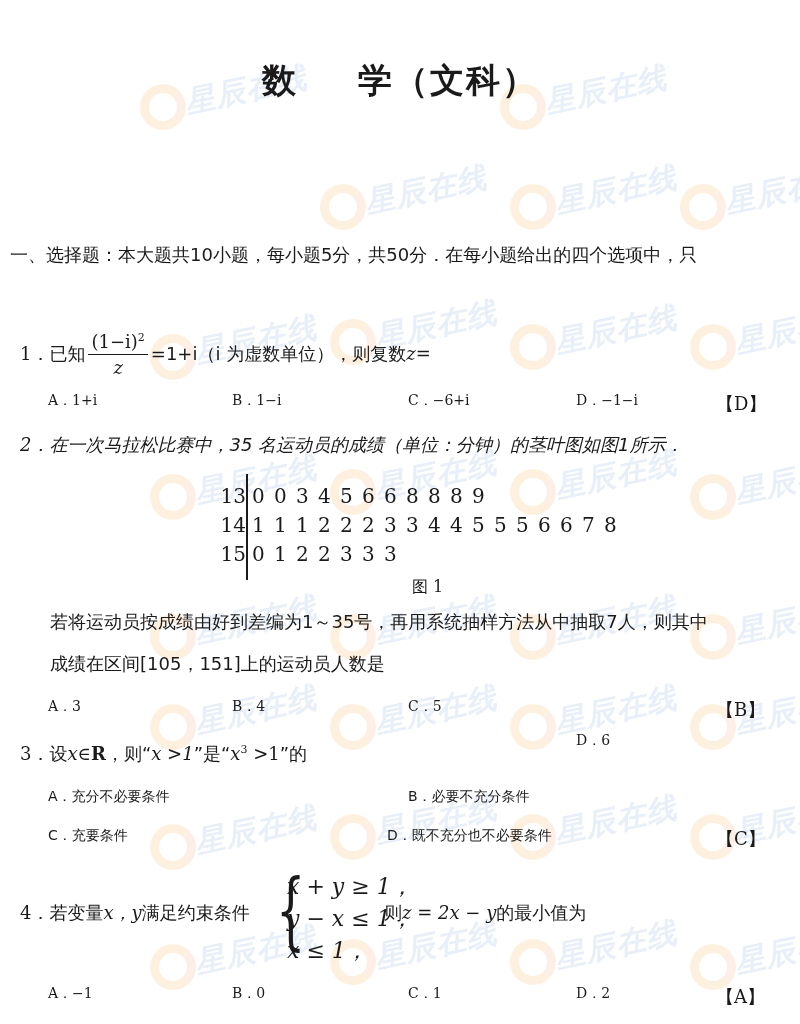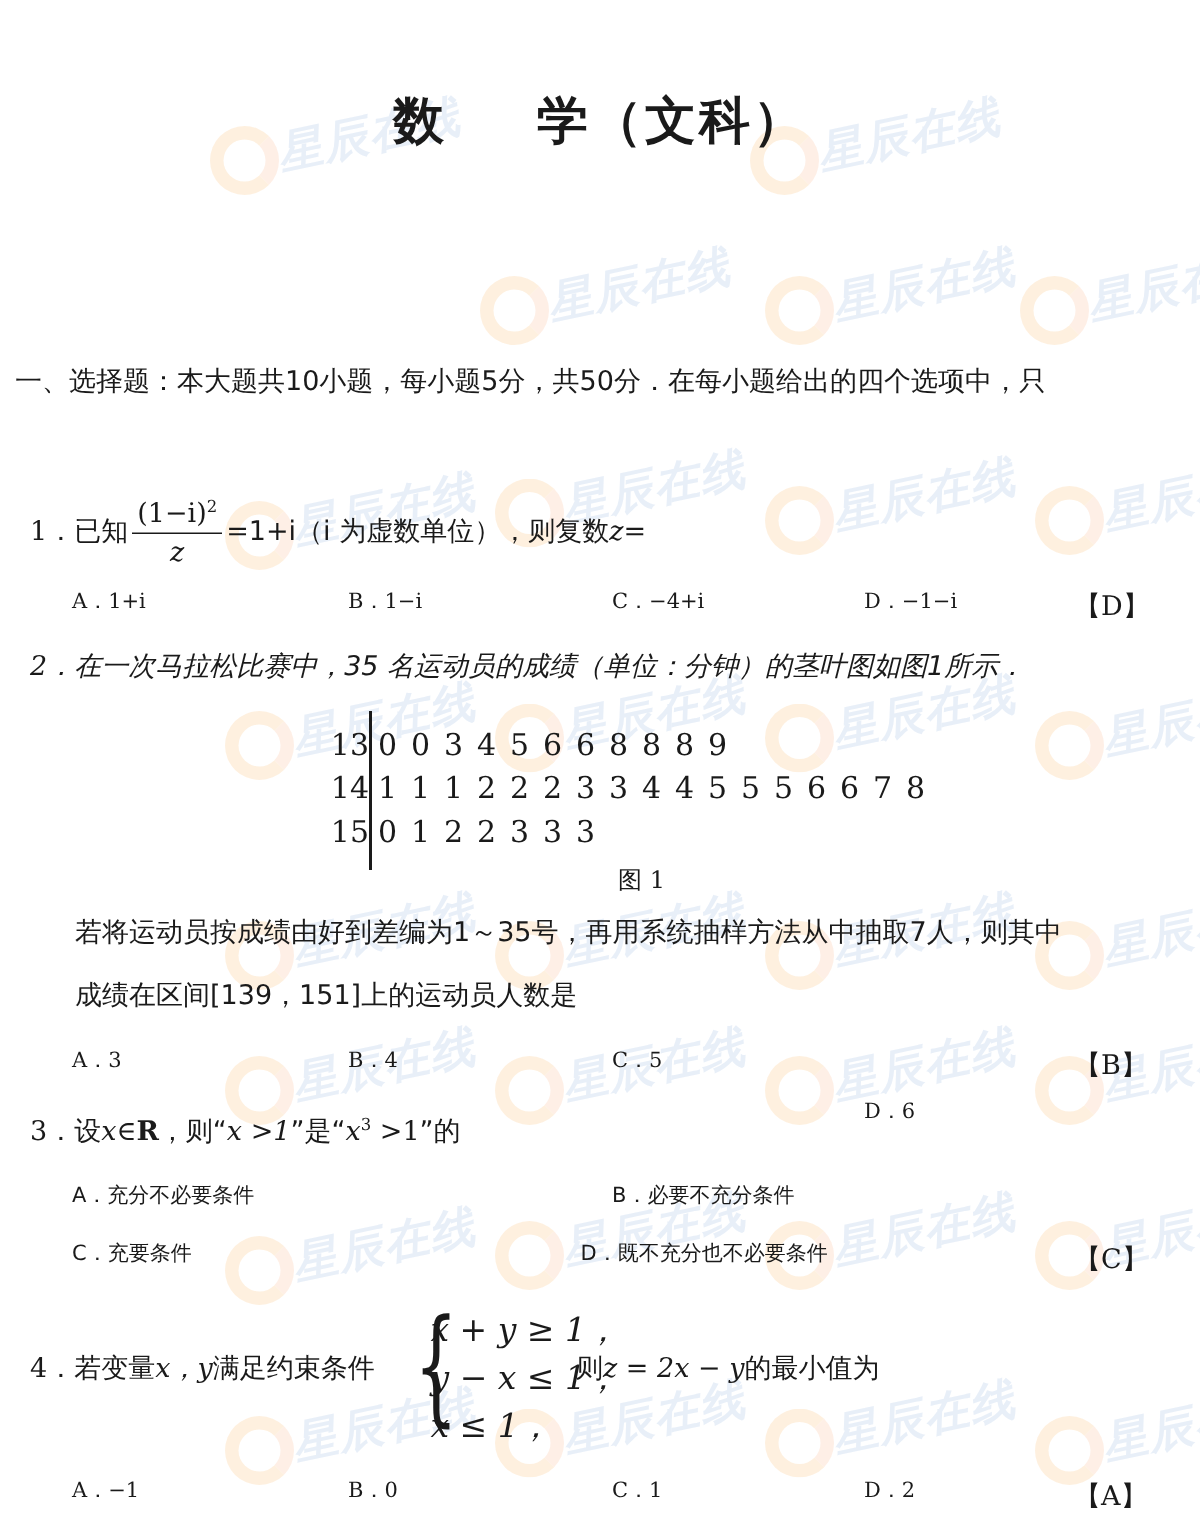--- a/index.html
+++ b/index.html
@@ -172,21 +172,21 @@
     <span>数</span><span class="gap"></span><span>学（文科）</span>
   </div>
 
   <div class="line sans" style="left:10px;top:246px;">一、选择题：本大题共10小题，每小题5分，共50分．在每小题给出的四个选项中，只</div>
 
   <div class="line" style="left:20px;top:332px;">
     <span>1．</span><span class="sans">已知</span><span class="frac"><span class="num"><span>(1−i)</span><sup>2</sup></span><span class="den">z</span></span><span class="sans">=1+i（i 为虚数单位），则复数</span><span class="i">z</span><span>=</span>
   </div>
   <div class="opt" style="left:48px;top:392px;">A．1+i</div>
   <div class="opt" style="left:232px;top:392px;">B．1−i</div>
-  <div class="opt" style="left:408px;top:392px;">C．−4+i</div>
+  <div class="opt" style="left:408px;top:392px;">C．−6+i</div>
   <div class="opt" style="left:576px;top:392px;">D．−1−i</div>
   <div class="ans" style="left:716px;top:392px;">【D】</div>
 
   <div class="line" style="left:20px;top:436px;font-style:italic;">
     <span>2．</span><span class="sans">在一次马拉松比赛中，35 名运动员的成绩（单位：分钟）的茎叶图如图1所示．</span>
   </div>
 
   <div class="stem-bar"></div>
   <div class="stem-row" style="left:212px;top:484px;">
     <span class="stem-key">13</span>
@@ -202,21 +202,21 @@
   </div>
   <div class="stem-row" style="left:212px;top:542px;">
     <span class="stem-key">15</span>
     <span class="stem-leaves">
       <span>0</span><span>1</span><span>2</span><span>2</span><span>3</span><span>3</span><span>3</span>
     </span>
   </div>
   <div class="fig-cap">图 1</div>
 
   <div class="line sans" style="left:50px;top:613px;">若将运动员按成绩由好到差编为1～35号，再用系统抽样方法从中抽取7人，则其中</div>
-  <div class="line sans" style="left:50px;top:655px;">成绩在区间[139，151]上的运动员人数是</div>
+  <div class="line sans" style="left:50px;top:655px;">成绩在区间[105，151]上的运动员人数是</div>
   <div class="opt" style="left:48px;top:698px;">A．3</div>
   <div class="opt" style="left:232px;top:698px;">B．4</div>
   <div class="opt" style="left:408px;top:698px;">C．5</div>
   <div class="opt" style="left:576px;top:732px;">D．6</div>
   <div class="ans" style="left:716px;top:698px;">【B】</div>
 
   <div class="line" style="left:20px;top:744px;">
     <span>3．</span><span class="sans">设</span><span class="i">x</span><span>∈</span><span class="b">R</span><span class="sans">，则“</span><span class="i">x &gt;1</span><span class="sans">”是“</span><span class="i">x</span><sup>3</sup><span> &gt;1</span><span class="sans">”的</span>
   </div>
   <div class="opt sans" style="left:48px;top:788px;">A．充分不必要条件</div>

